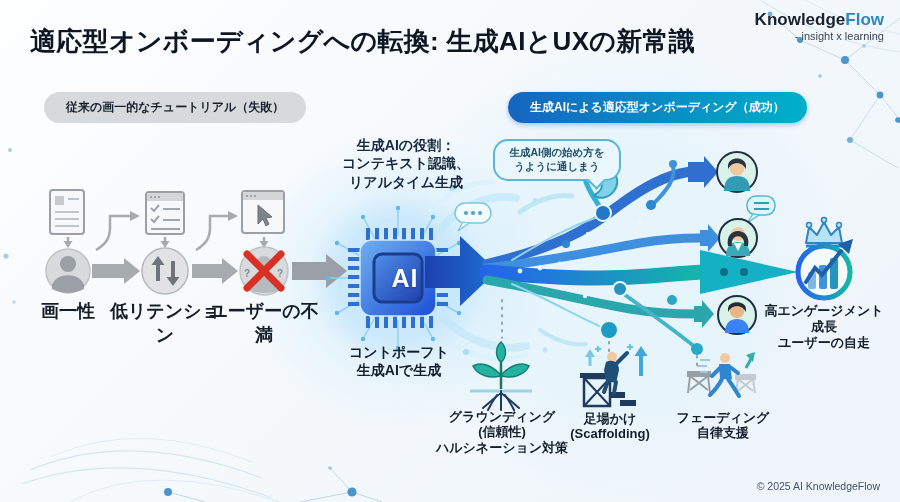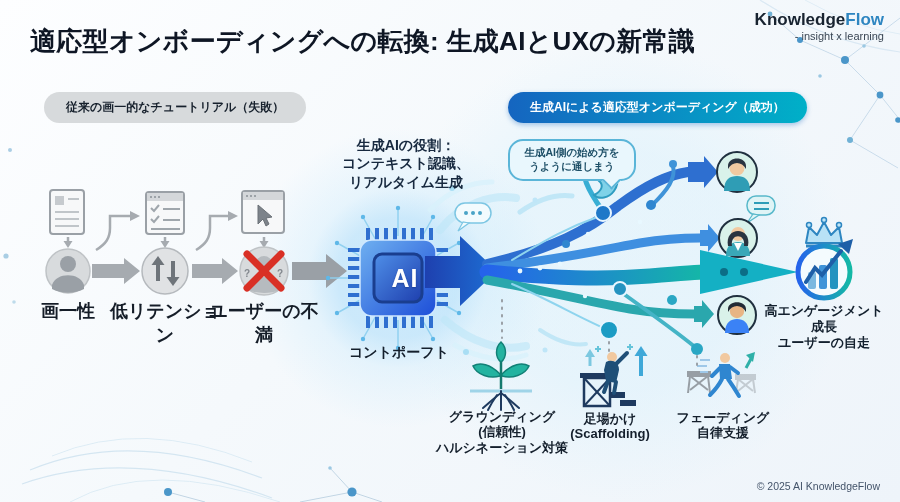--- a/index.html
+++ b/index.html
@@ -22,21 +22,21 @@
   .brand .tagline{font-size:11px;color:#3a4654;}
   .pill{
     top:92px;border-radius:20px;font-weight:bold;font-size:12px;padding:7px 22px;white-space:nowrap;
   }
   .pill-legacy{left:44px;background:#d7dadc;color:#16202c;}
   .pill-adaptive{left:508px;background:linear-gradient(90deg,#1565c0,#00b0c8);color:#ffffff;box-shadow:0 2px 5px rgba(21,101,192,.35);}
   .centered-block{text-align:center;font-weight:bold;}
   .role-text{left:300px;top:136px;width:212px;font-size:14px;line-height:1.32;color:#17293f;}
   .speech-bubble{
     left:493px;top:139px;width:116px;padding:5px 4px 6px 4px;background:#e9f7fd;border:2px solid #5ab5d8;
-    border-radius:15px;font-size:10.5px;line-height:1.3;color:#1c4e66;text-align:center;font-weight:bold;margin-left:15px;
+    border-radius:15px;font-size:10.5px;line-height:1.3;color:#1c4e66;text-align:center;font-weight:bold;
   }
   .speech-bubble::after{
     content:"";position:absolute;right:16px;bottom:-8px;width:11px;height:11px;background:#e9f7fd;
     border-right:2px solid #5ab5d8;border-bottom:2px solid #5ab5d8;transform:rotate(45deg);
   }
   .step-label{top:299px;width:124px;font-size:18px;color:#151d28;}
   .chip-label{
     left:374px;top:254px;width:62px;height:48px;display:flex;align-items:center;justify-content:center;
     font-size:25px;font-weight:bold;color:#ffffff;letter-spacing:1px;text-shadow:0 1px 2px rgba(10,40,110,.5);
   }
@@ -463,20 +463,21 @@
   </div>
 
   <div class="abs centered-block step-label" style="left:6px;">画一性</div>
   <div class="abs centered-block step-label" style="left:103px;">低リテンション</div>
   <div class="abs centered-block step-label" style="left:202px;">ユーザーの不満</div>
 
   <div class="abs chip-label">AI</div>
 
   <div class="abs centered-block chip-caption">
     <div>コントポーフト</div>
+    <div>生成AIで生成</div>
   </div>
 
   <div class="abs centered-block outcome-text">
     <div>高エンゲージメント</div>
     <div>成長</div>
     <div>ユーザーの自走</div>
   </div>
 
   <div class="abs centered-block tech-label tech-grounding">
     <div>グラウンディング</div>

